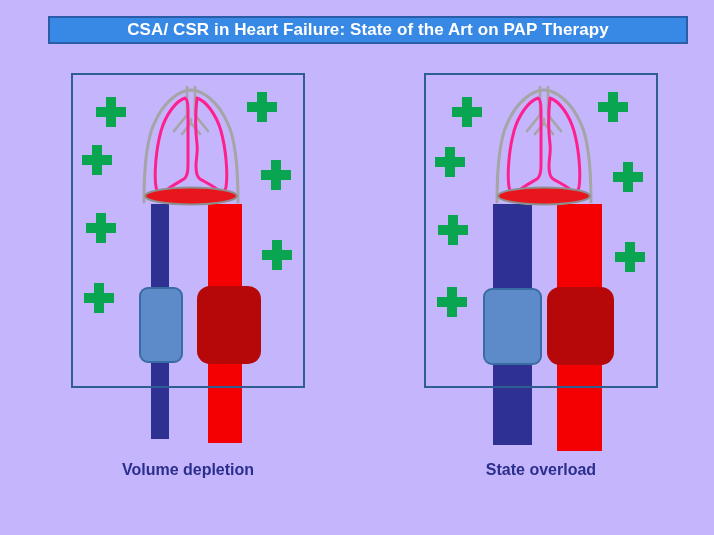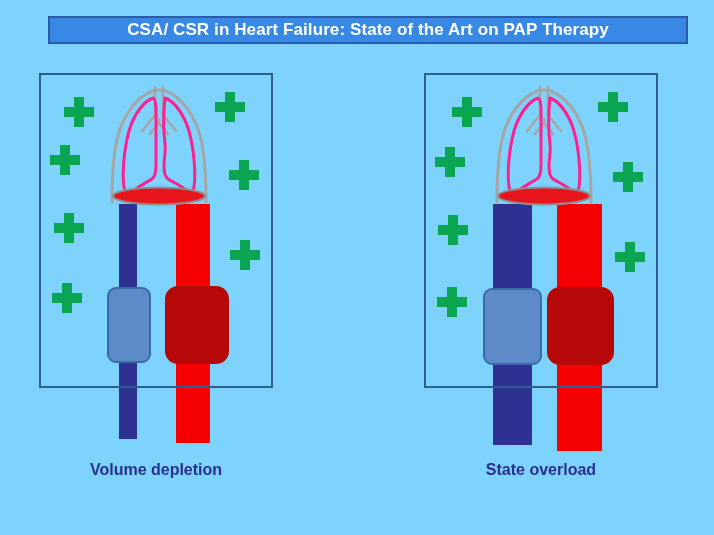--- a/index.html
+++ b/index.html
@@ -1,32 +1,32 @@
 <!DOCTYPE html>
 <html><head>
 <meta charset="utf-8">
 <style>
   html,body { margin:0; padding:0; background:#ffffff; }
   .stage {
-    position:relative; width:714px; height:535px; background:#7dd3fc;
+    position:relative; width:714px; height:535px; background:#c4b5fd;
     font-family:"Liberation Sans", sans-serif; overflow:hidden;
   }
   
   .title-bar {
     position:absolute; left:48px; top:16px; width:640px; height:28px;
     background:#3789E5; border:2px solid #2A5CA8; box-sizing:border-box;
     display:flex; align-items:center; justify-content:center;
   }
   .title-bar span {
     color:#ffffff; font-weight:bold; font-size:17px; white-space:nowrap;
     letter-spacing:0.1px;
   }
   
   .panel { position:absolute; top:73px; width:235px; height:415px; }
-  #panel-left  { left:39px; }
+  #panel-left  { left:71px; }
   #panel-right { left:424px; }
   .panel-frame {
     position:absolute; left:0; top:0; width:234px; height:315px;
     border:2px solid #2F5E93; box-sizing:border-box; z-index:6;
   }
   
   .bar   { position:absolute; z-index:1; }
   .vein  { background:#2E3192; }
   .artery{ background:#F50002; }
   .valve { position:absolute; z-index:2; box-sizing:border-box; }

